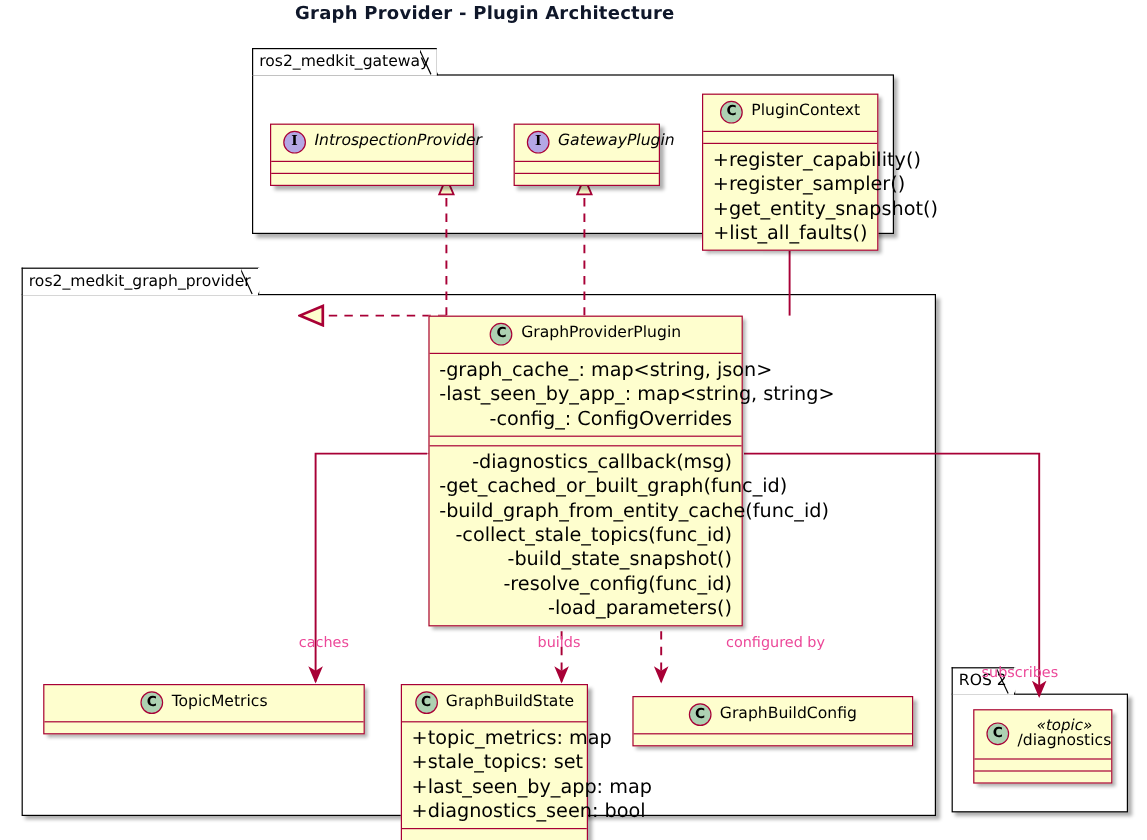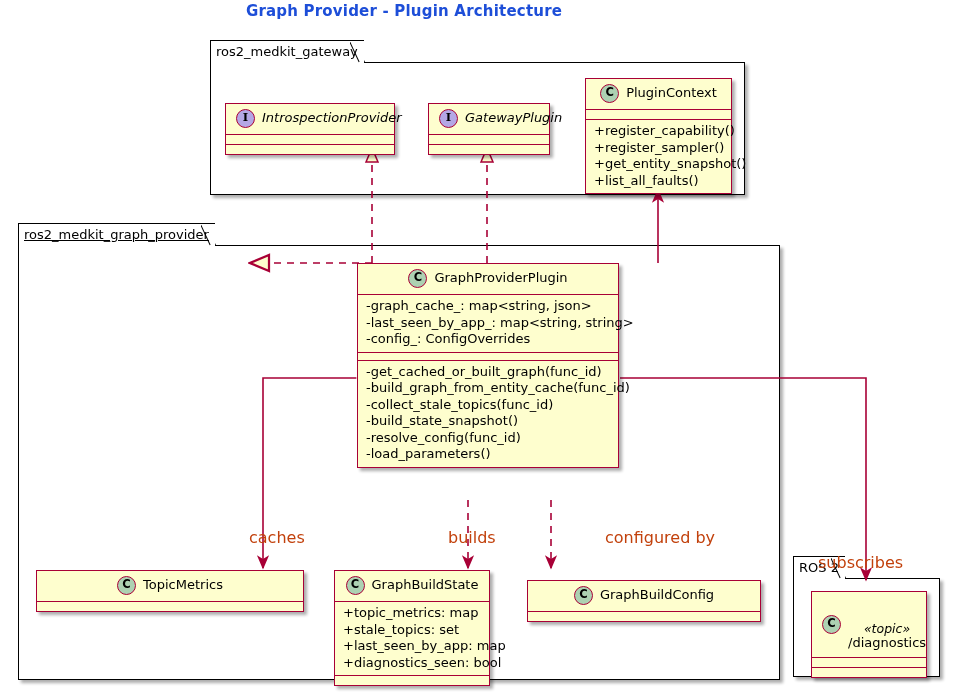--- a/index.html
+++ b/index.html
@@ -27,21 +27,21 @@
   
   .diagram-title {
     position: absolute;
     left: 0;
     top: 2px;
     width: 808px;
     text-align: center;
     font-size: 15px;
     font-weight: bold;
     letter-spacing: 0.2px;
-    color: #1d4ed8;
+    color: #0f172a;
   }
 
   
   .package {
     position: absolute;
     box-sizing: border-box;
     border: 1.5px solid #000000;
     background: transparent;
     box-shadow: 3px 3px 3px rgba(0,0,0,0.32);
   }
@@ -108,21 +108,20 @@
     align-items: center;
     gap: 7px;
     justify-content: center;
   }
   .uml .hdr .nm { line-height: 1.15; }
   .uml .hdr.stereo .nm { text-align: center; }
   .stereo-label {
     display: block;
     font-style: italic;
     font-size: 12.5px;
-    margin-top: 25px;
   }
   .iface-name { font-style: italic; }
 
   
   .badge {
     display: inline-block;
     width: 17px;
     height: 17px;
     border-radius: 50%;
     border: 1.5px solid #A80036;
@@ -131,34 +130,35 @@
     line-height: 15px;
     text-align: center;
     flex: none;
     color: #000;
   }
   .badge.c { background: #ADD1B2; }
   .badge.i { background: #B4A7E5; font-family: "DejaVu Serif", "Liberation Serif", serif; }
 
   .uml .compartment {
     padding: 3px 8px 4px 8px;
-    font-size: 13px;
+    font-size: 16px;
     line-height: 1.27;
     white-space: nowrap;
     border-bottom: 1.5px solid #A80036;
+    text-align: right;
   }
   .uml .compartment:last-child { border-bottom: none; }
   .uml .compartment.empty { height: 9px; padding: 0; }
   .uml .member.static { text-decoration: underline; }
 
   
   .edge-label {
     position: absolute;
-    font-size: 16px;
-    color: #c2410c;
+    font-size: 12px;
+    color: #ec4899;
     white-space: nowrap;
     z-index: 5;
   }
 
   svg#wires {
     position: absolute;
     left: 0; top: 0;
     width: 956px;
     height: 700px;
     z-index: 2;
@@ -251,41 +251,42 @@
     <div class="compartment empty"></div>
     <div class="compartment">
       <div class="member">+register_capability()</div>
       <div class="member">+register_sampler()</div>
       <div class="member">+get_entity_snapshot()</div>
       <div class="member">+list_all_faults()</div>
     </div>
   </div>
 
   <div class="package" style="left:18px; top:245px; width:762px; height:435px;"></div>
-  <div class="package-tab" style="left:18px; top:223px; height:23px;text-decoration:underline;">
+  <div class="package-tab" style="left:18px; top:223px; height:23px;">
     <span>ros2_medkit_graph_provider</span>
     <span class="fold"></span>
     <span class="fold-line"></span>
   </div>
 
   <div class="uml" style="left:357px; top:263px; width:262px;">
     <div class="hdr">
       <span class="titlewrap">
         <span class="badge c">C</span>
         <span class="nm">GraphProviderPlugin</span>
       </span>
     </div>
     <div class="compartment">
       <div class="member">-graph_cache_: map&lt;string, json&gt;</div>
       <div class="member">-last_seen_by_app_: map&lt;string, string&gt;</div>
       <div class="member">-config_: ConfigOverrides</div>
     </div>
     <div class="compartment">
     </div>
     <div class="compartment">
+      <div class="member">-diagnostics_callback(msg)</div>
       <div class="member">-get_cached_or_built_graph(func_id)</div>
       <div class="member">-build_graph_from_entity_cache(func_id)</div>
       <div class="member">-collect_stale_topics(func_id)</div>
       <div class="member">-build_state_snapshot()</div>
       <div class="member">-resolve_config(func_id)</div>
       <div class="member">-load_parameters()</div>
     </div>
   </div>
 
   <div class="uml" style="left:36px; top:570px; width:268px;">

